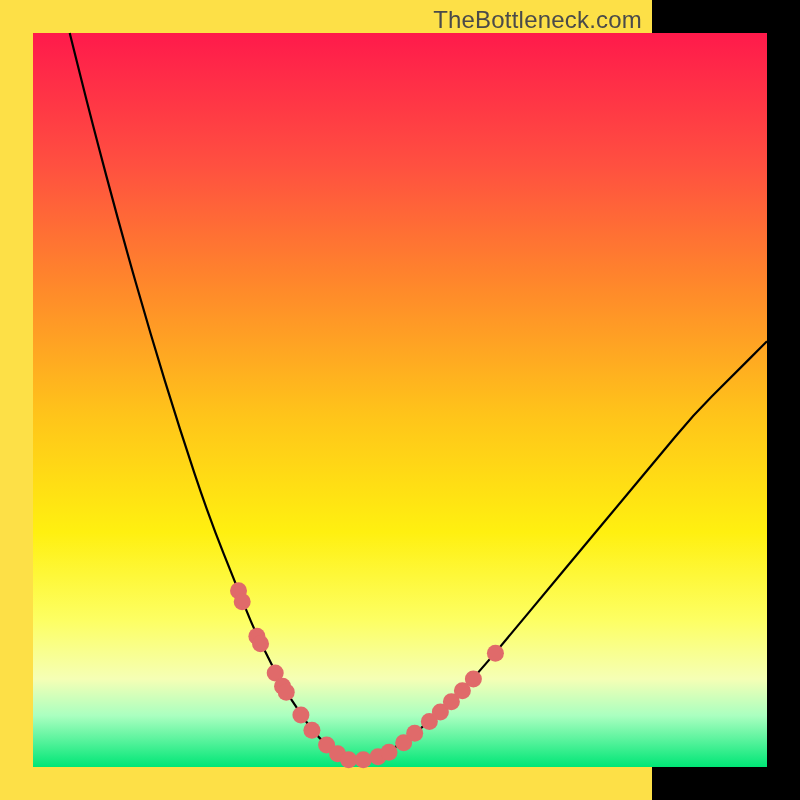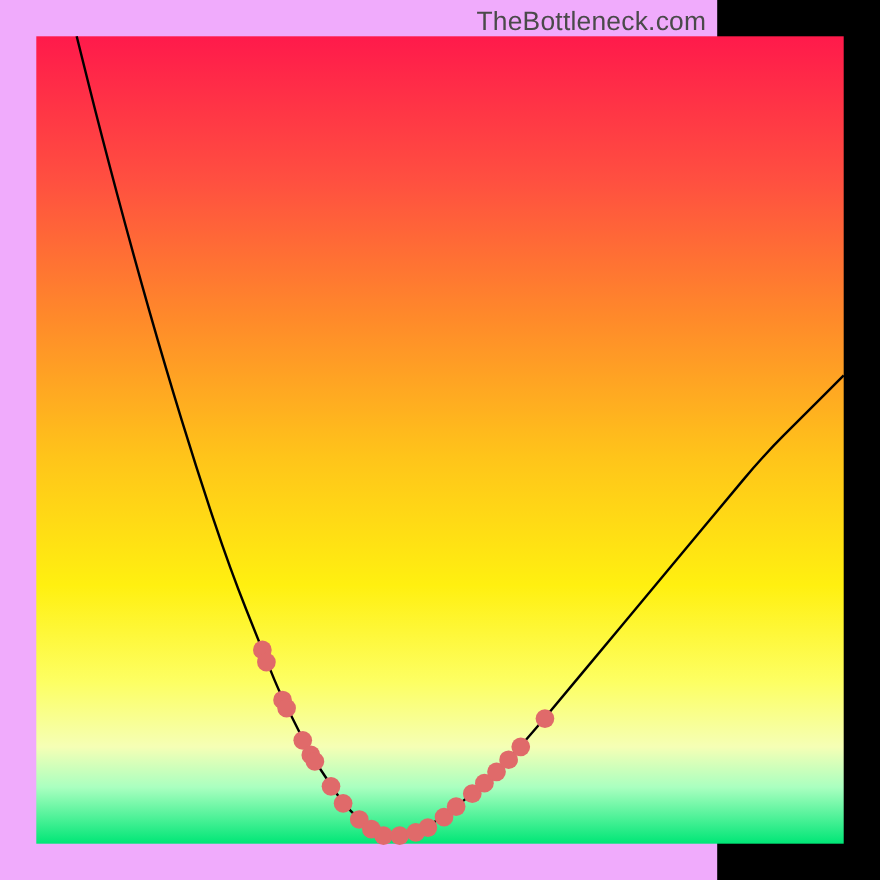--- a/index.html
+++ b/index.html
@@ -8,21 +8,21 @@
     width: 800px;
     height: 800px;
     overflow: hidden;
     background: #000;
     font-family: Arial, Helvetica, sans-serif;
   }
   .stage {
     position: relative;
     width: 652px;
     height: 800px;
-    background: #f0abfc;
+    background: #fde047;
   }
   .plot {
     position: absolute;
     left: 33px;
     top: 33px;
     width: 734px;
     height: 734px;
     background: linear-gradient(to bottom,
       #ff1a4b 0%,
       #ff5040 18%,

